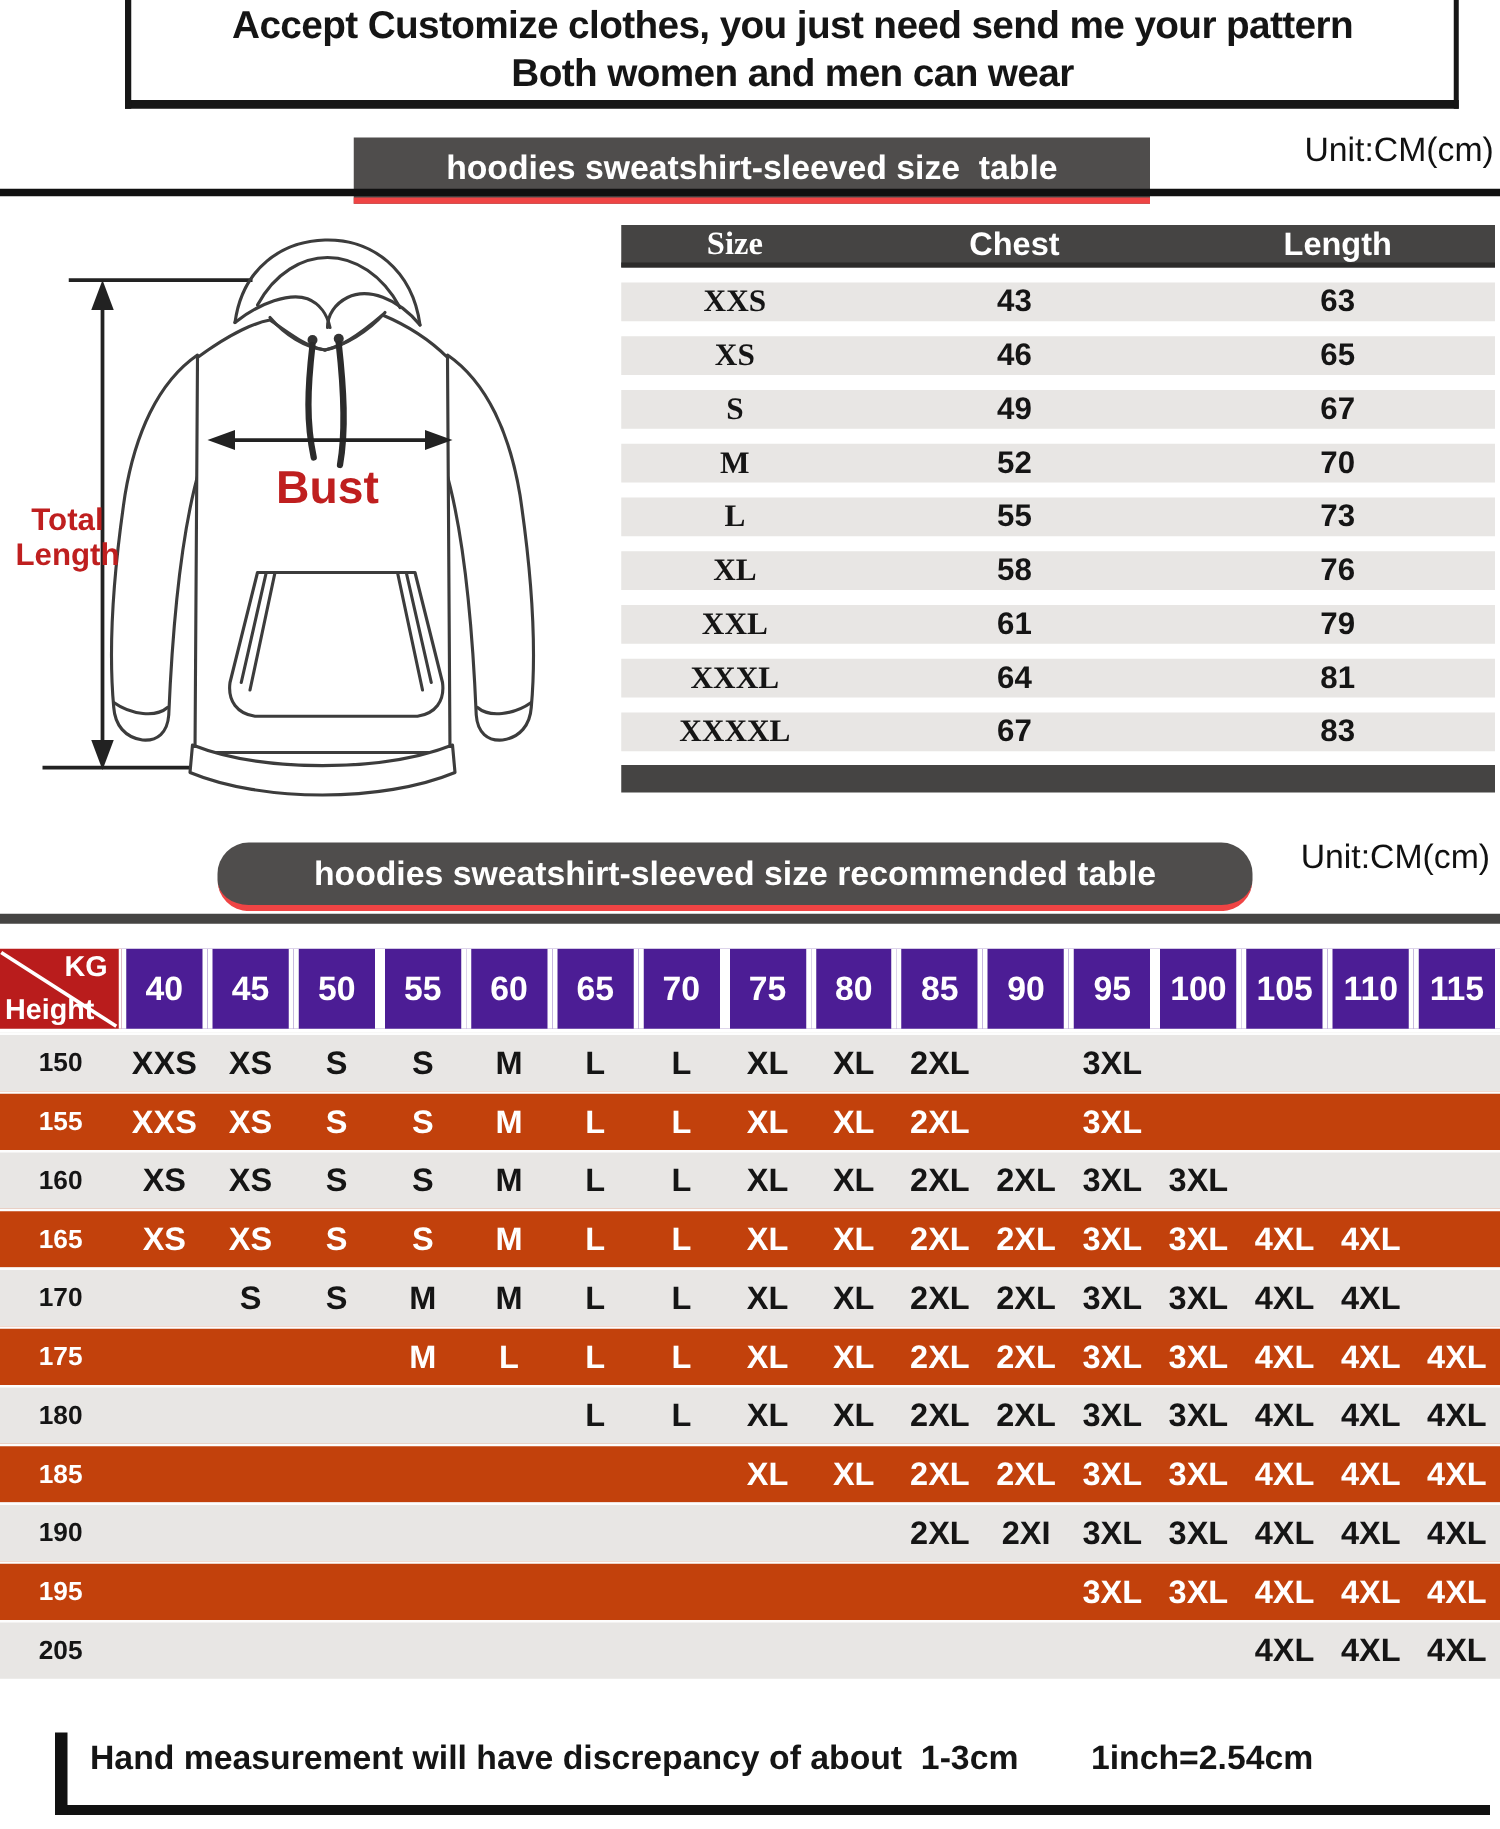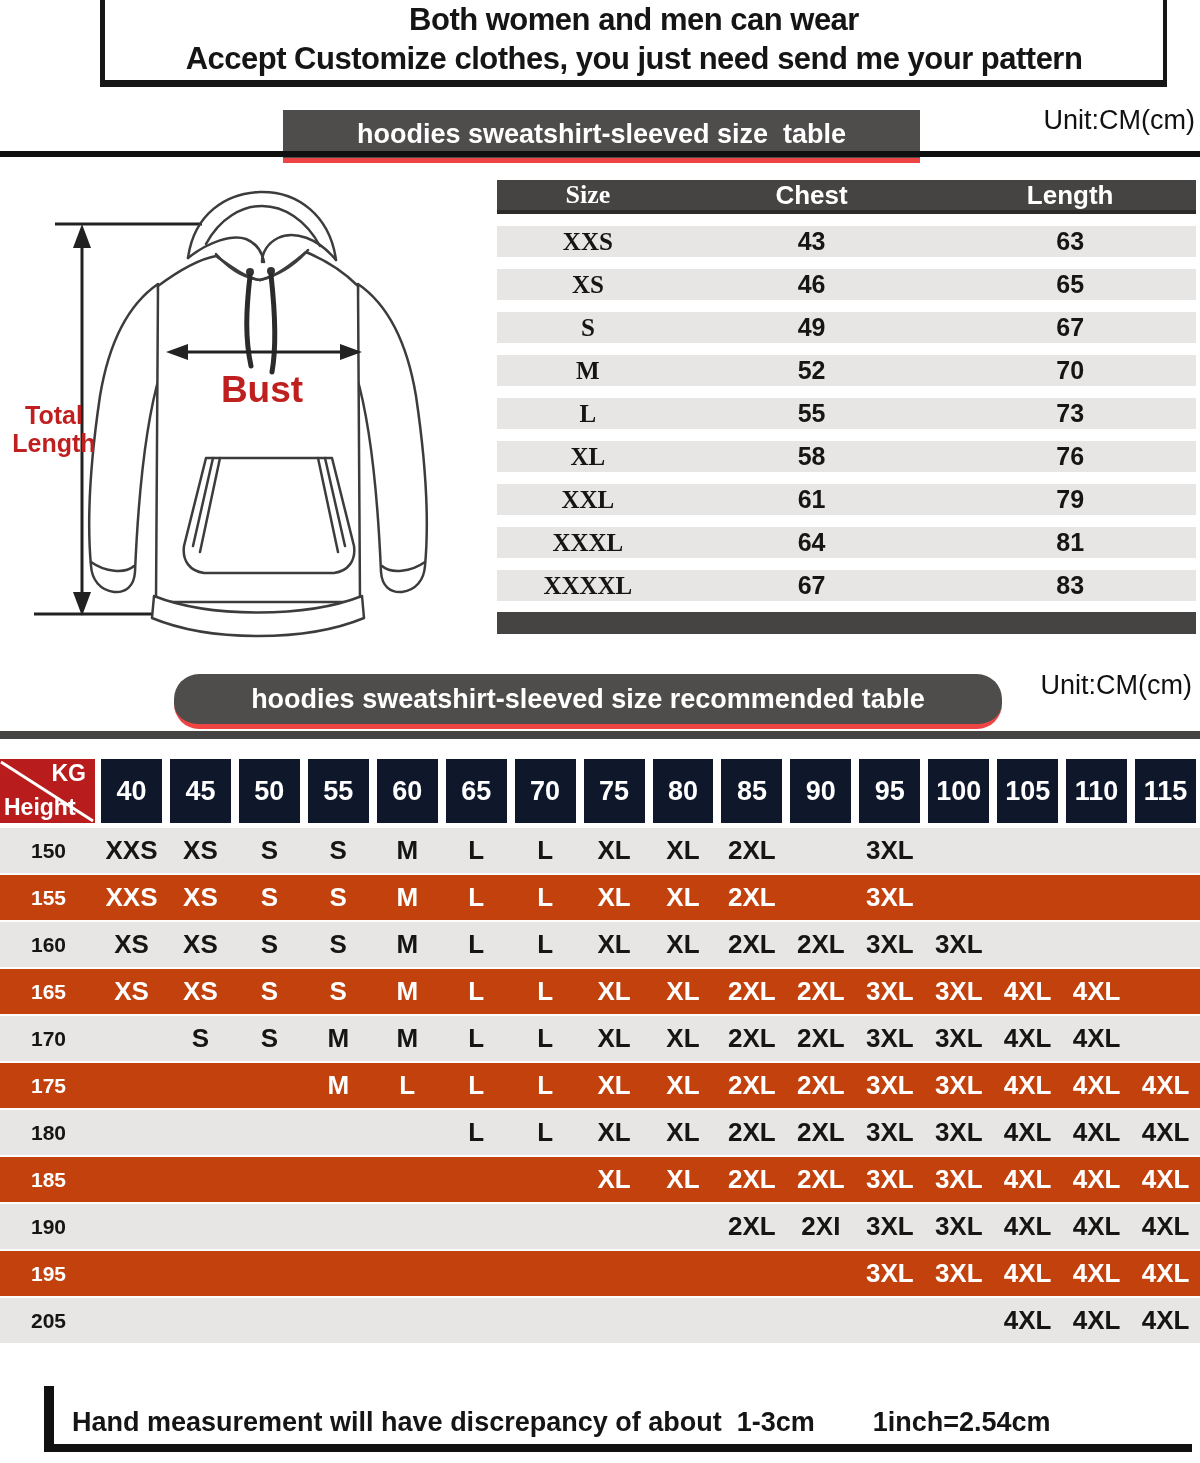--- a/index.html
+++ b/index.html
@@ -39,52 +39,52 @@
     font-weight:bold;font-size:25px;line-height:31px;color:#151515;}
   .col-size{width:26%;text-align:center;font-family:Liberation Serif, serif;}
   .col-chest{width:38%;text-align:center;}
   .col-length{width:36%;text-align:center;}
   .st-footer{height:22px;background:#454443;margin-top:11px;}
 
   
   .reco{left:0;top:759px;width:1200px;}
   .g-head{display:grid;grid-template-columns:97px repeat(16,1fr);height:64px;margin-bottom:3px;}
   .g-head .wcell{
-    box-sizing:border-box;background:#0f172a;border-left:4px solid #fff;border-right:4px solid #fff;
+    box-sizing:border-box;background:#4c1d95;border-left:4px solid #fff;border-right:4px solid #fff;
     color:#fff;font-weight:bold;font-size:27px;line-height:64px;text-align:center;
   }
   .corner{box-sizing:border-box;background:#b91c1c;position:relative;border-right:2px solid #fff;}
   .corner .kg{position:absolute;top:1px;right:9px;color:#fff;font-weight:bold;font-size:23px;}
   .corner .hgt{position:absolute;bottom:2px;left:4px;color:#fff;font-weight:bold;font-size:23px;}
   .corner svg{position:absolute;left:0;top:0;width:100%;height:100%;}
   .g-row{display:grid;grid-template-columns:97px repeat(16,1fr);height:47px;
     border-top:2px solid #fdfdfd;box-sizing:border-box;}
   .g-row.light{background:#e8e6e4;color:#151515;}
   .g-row.dark{background:#c2410c;color:#fff;}
   .g-row .hcell{font-weight:bold;font-size:21px;text-align:center;line-height:45px;}
   .g-row .vcell{font-weight:bold;font-size:26px;text-align:center;line-height:45px;}
 
   
   .footer{
     left:44px;top:1386px;width:1148px;height:66px;
     border-left:10px solid #111;border-bottom:8px solid #111;
-    display:flex;align-items:flex-end;padding-bottom:6px;box-sizing:border-box;
+    display:flex;align-items:flex-end;padding-bottom:22px;box-sizing:border-box;
   }
   .footer .note{margin-left:18px;font-weight:bold;font-size:27px;white-space:pre-wrap;}
   .footer .conv{margin-left:58px;font-weight:bold;font-size:27px;}
 
   .diagram{left:10px;top:166px;width:470px;height:484px;}
   svg text{font-family:"Liberation Sans","DejaVu Sans",sans-serif;}
 </style>
 </head>
 <body>
 
 <div class="abs banner">
+  <div>Accept Customize clothes, you just need send me your pattern</div>
   <div>Both women and men can wear</div>
-  <div>Accept Customize clothes, you just need send me your pattern</div>
 </div>
 
 <div class="abs bar bar1">hoodies sweatshirt-sleeved size  table</div>
 <div class="abs unit unit1">Unit:CM(cm)</div>
 <div class="abs hr1"></div>
 
 <div class="abs diagram">
   <svg viewBox="0 0 470 484" width="470" height="484">
     <g stroke="#222" stroke-width="3">
       <line x1="45" y1="58" x2="192" y2="58"></line>

